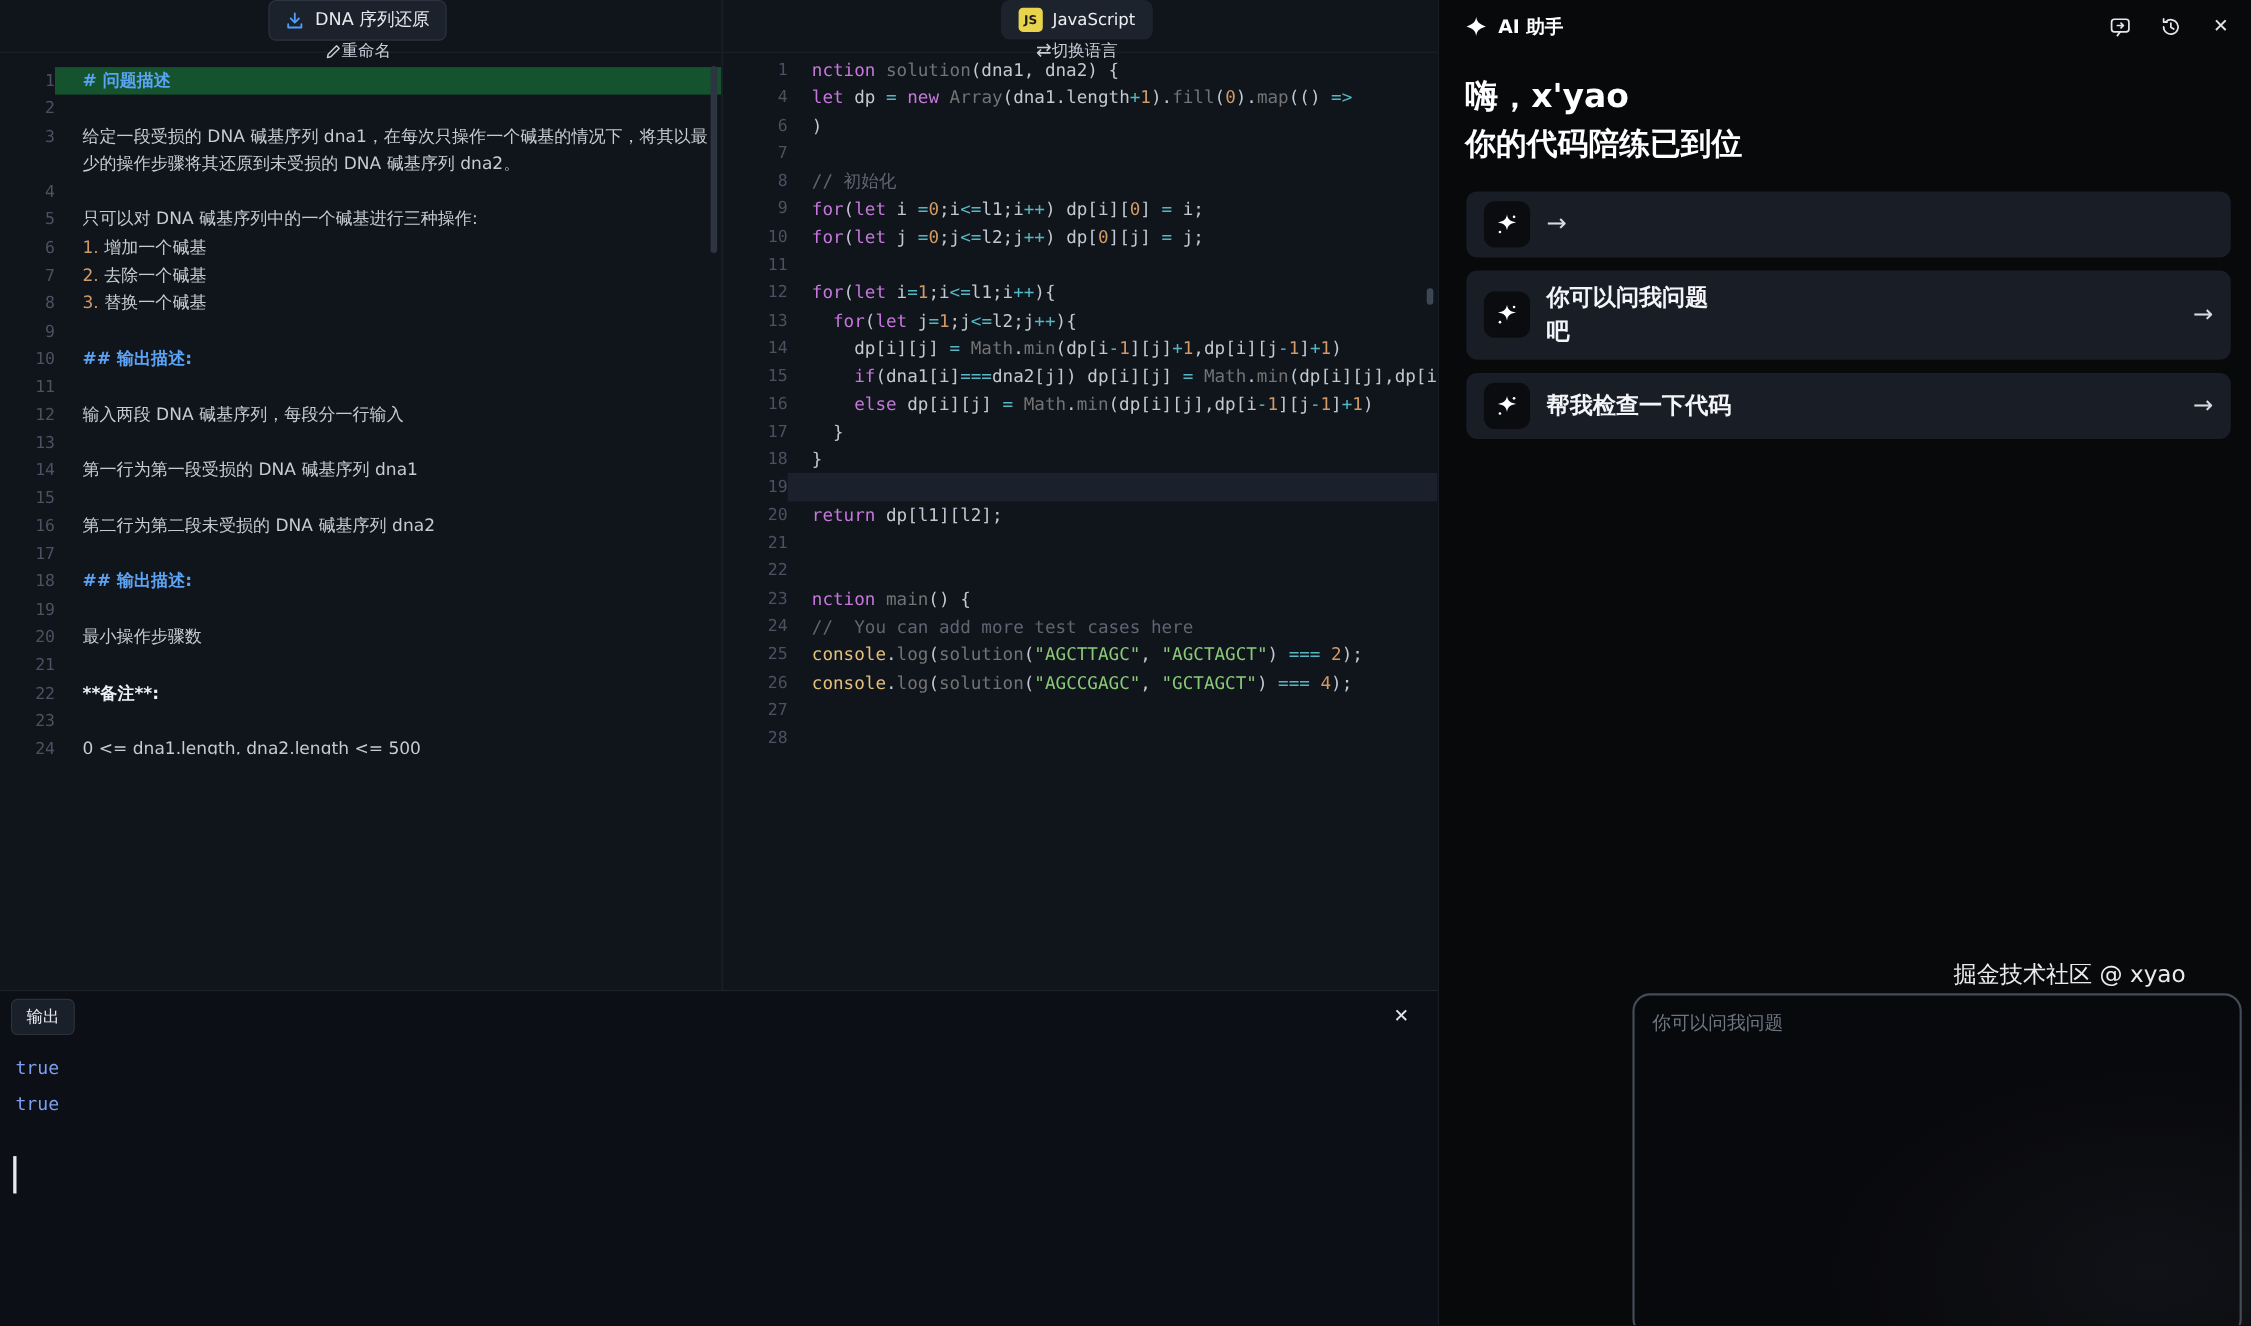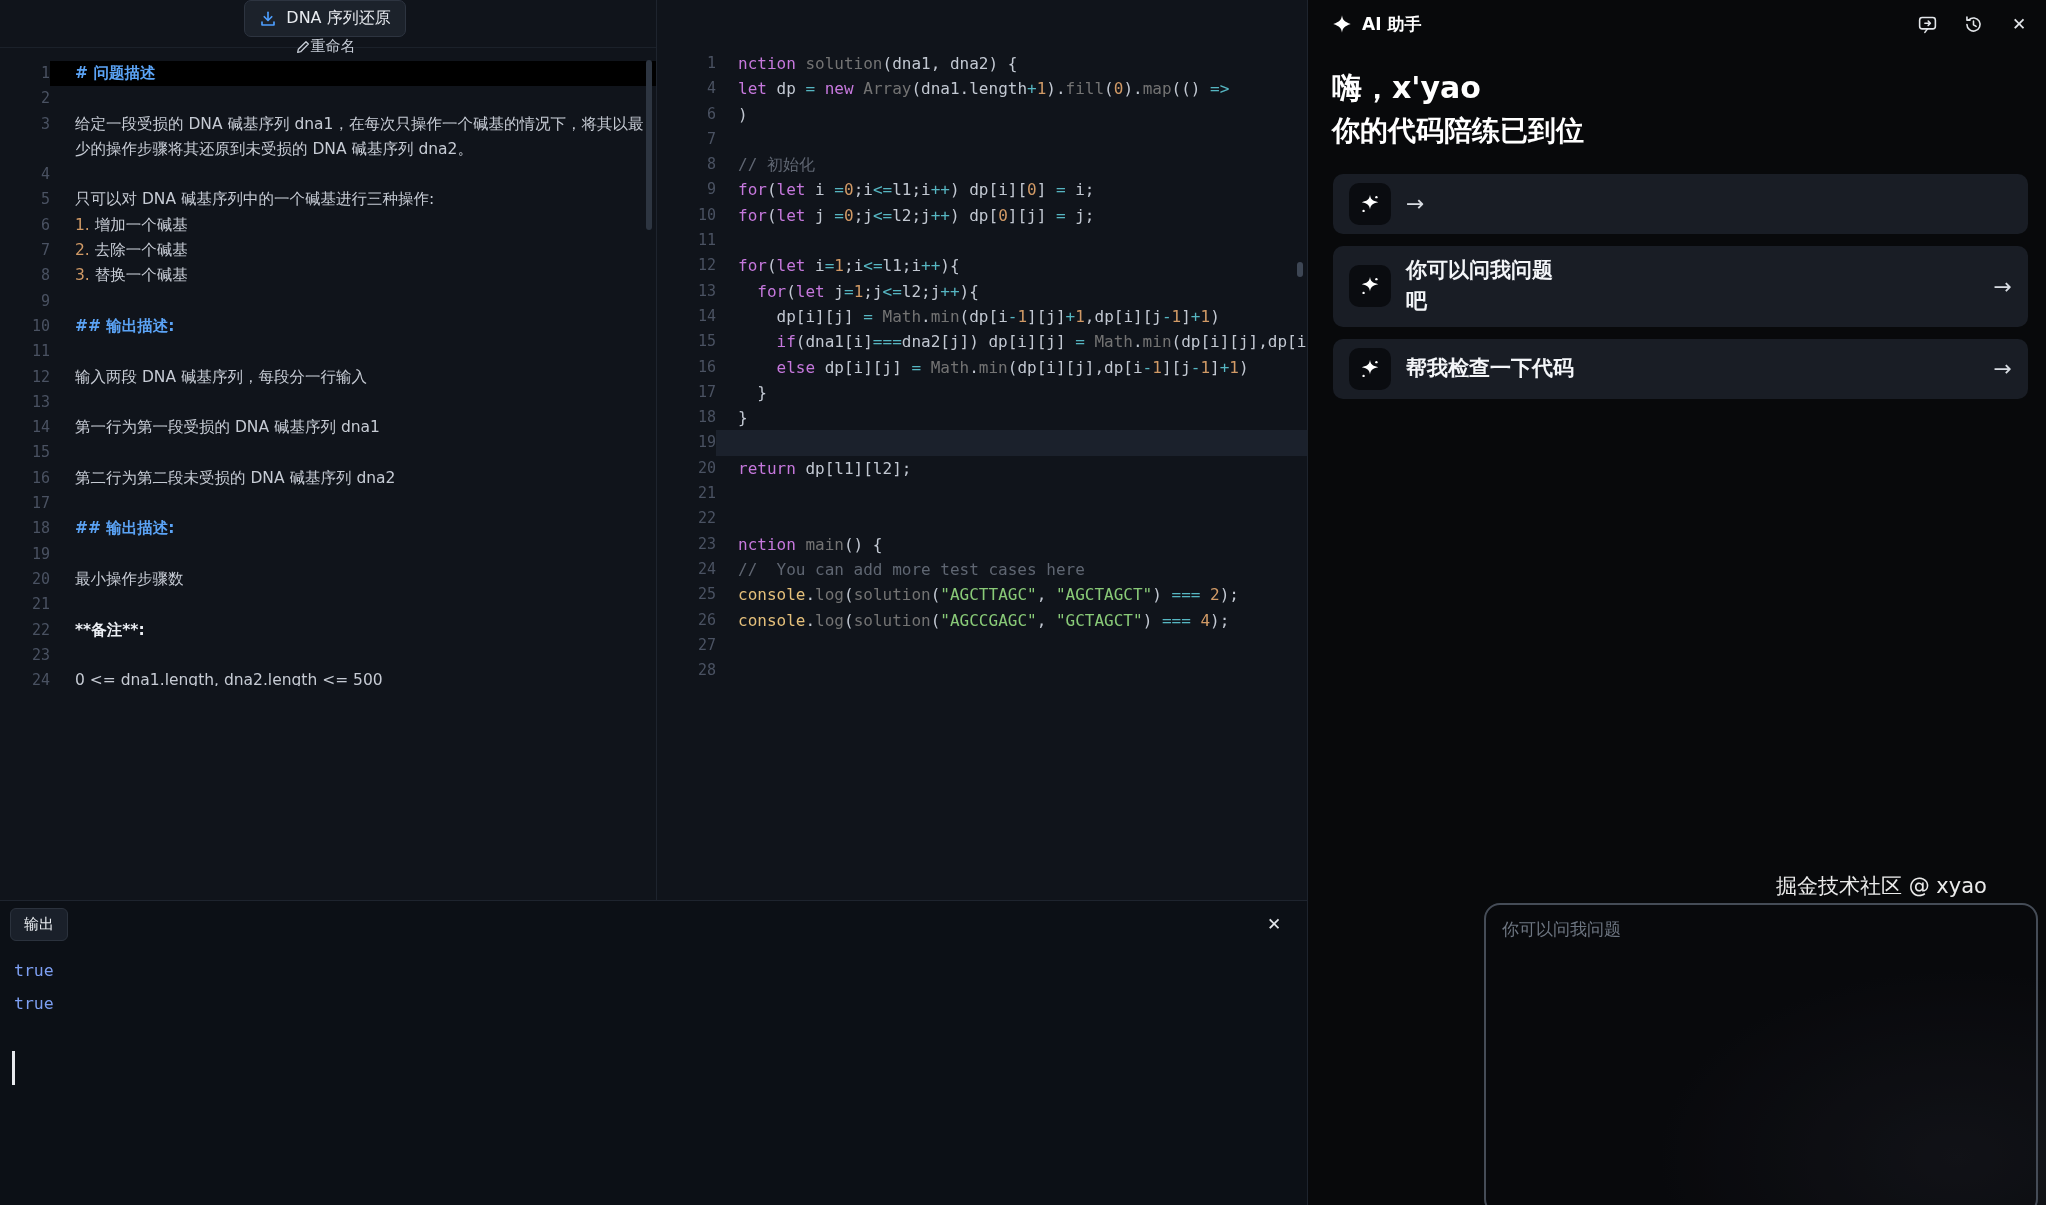--- a/index.html
+++ b/index.html
@@ -32,21 +32,21 @@
   .md-viewport  { position:absolute; top:48px; left:0; right:0; height:638px; overflow:hidden; padding-top:13px; }
   .code-viewport{ position:absolute; top:48px; left:0; right:0; height:700px; overflow:hidden; padding-top:3px; }
   .line { display:flex; min-height:25.3px; line-height:25.3px; }
   .code-lines .line { height:25.3px; font-family:"DejaVu Sans Mono","Liberation Mono",monospace; font-size:16px; }
   .md-lines .line { font-size:15.5px; }
   .gutter { flex-shrink:0; text-align:right; color:#4a5262; font-family:"DejaVu Sans Mono","Liberation Mono",monospace; font-size:15px; }
   .md-lines .gutter { width:50px; }
   .md-lines .lntext { flex:1; white-space:pre-wrap; padding-left:25px; padding-right:12px; word-break:break-word; }
   .code-lines .gutter { width:59px; }
   .code-lines .lntext { flex:1; white-space:pre; padding-left:22px; }
-  .md-lines .line.hl .lntext { background:#000000; }
+  .md-lines .line.hl .lntext { background:#14532d; }
   .code-lines .line.hl .lntext { background:#1b212c; }
 
   .tk-kw {color:#c678dd;} .tk-fn {color:#737373;} .tk-str {color:#89ca78;}
   .tk-num{color:#d19a66;} .tk-com{color:#5f6672;} .tk-op {color:#56b6c2;}
   .tk-bi {color:#e5c07b;} .tk-def{color:#c2c8d2;}
   .tk-h  {color:#5ba3f5; font-weight:700;}
   .tk-b  {color:#eceff4; font-weight:700;margin-top:36px;}
   .tk-txt{color:#c6cbd4;} .tk-mark{color:#d19a66;}
 
   
@@ -216,20 +216,30 @@
           <div class="line">
             <span class="gutter">24</span>
             <span class="lntext"><span class="tk-txt">0 &lt;= dna1.length, dna2.length &lt;= 500</span></span>
           </div>
         </div>
     </div>
     <div class="scroll-thumb left-thumb"></div>
   </section>
 
   <section class="mid-panel">
+    <header class="panel-header">
+      <div class="tab">
+        <span class="js-badge">JS</span>
+        <span>JavaScript</span>
+      </div>
+      <button class="ghost-btn">
+        <span class="swap-glyph">⇄</span>
+        <span>切换语言</span>
+      </button>
+    </header>
     <div class="code-viewport">
       <div class="code-lines">
           <div class="line">
             <span class="gutter">1</span>
             <span class="lntext"><span class="tk-kw">nction</span><span class="tk-def"> </span><span class="tk-fn">solution</span><span class="tk-def">(dna1, dna2) {</span></span>
           </div>
           <div class="line">
             <span class="gutter">4</span>
             <span class="lntext"><span class="tk-kw">let</span><span class="tk-def"> dp </span><span class="tk-op">=</span><span class="tk-def"> </span><span class="tk-kw">new</span><span class="tk-def"> </span><span class="tk-fn">Array</span><span class="tk-def">(dna1.length</span><span class="tk-op">+</span><span class="tk-num">1</span><span class="tk-def">).</span><span class="tk-fn">fill</span><span class="tk-def">(</span><span class="tk-num">0</span><span class="tk-def">).</span><span class="tk-fn">map</span><span class="tk-def">(() </span><span class="tk-op">=&gt;</span></span>
           </div>

